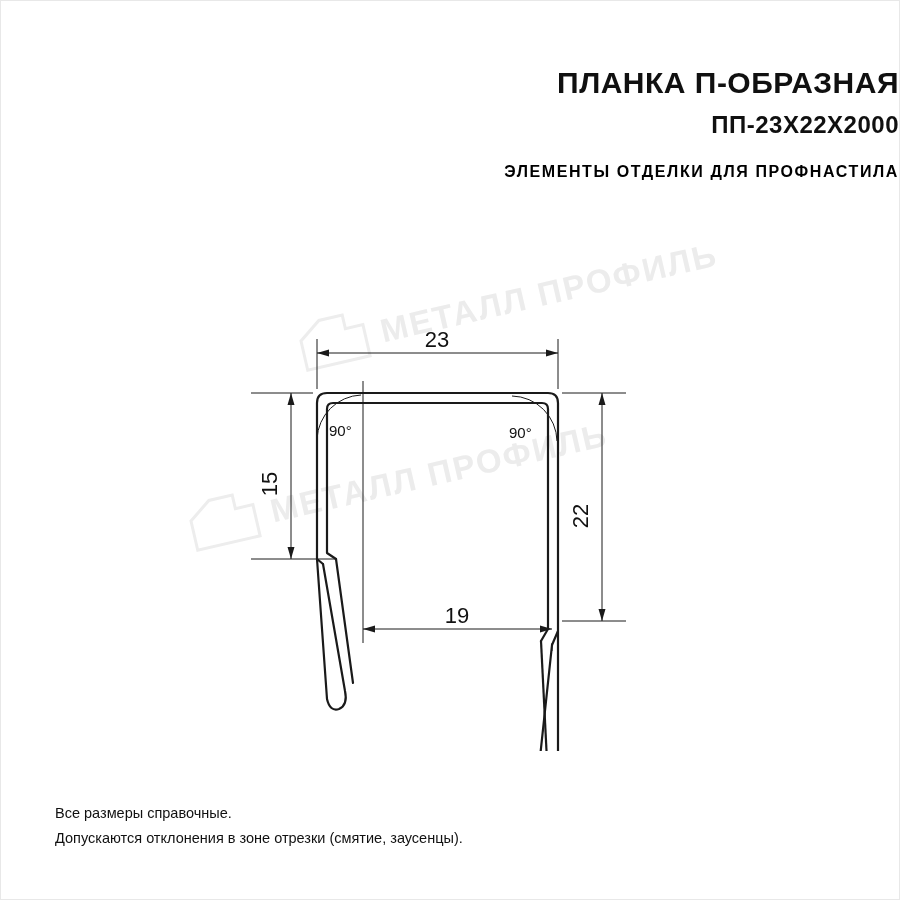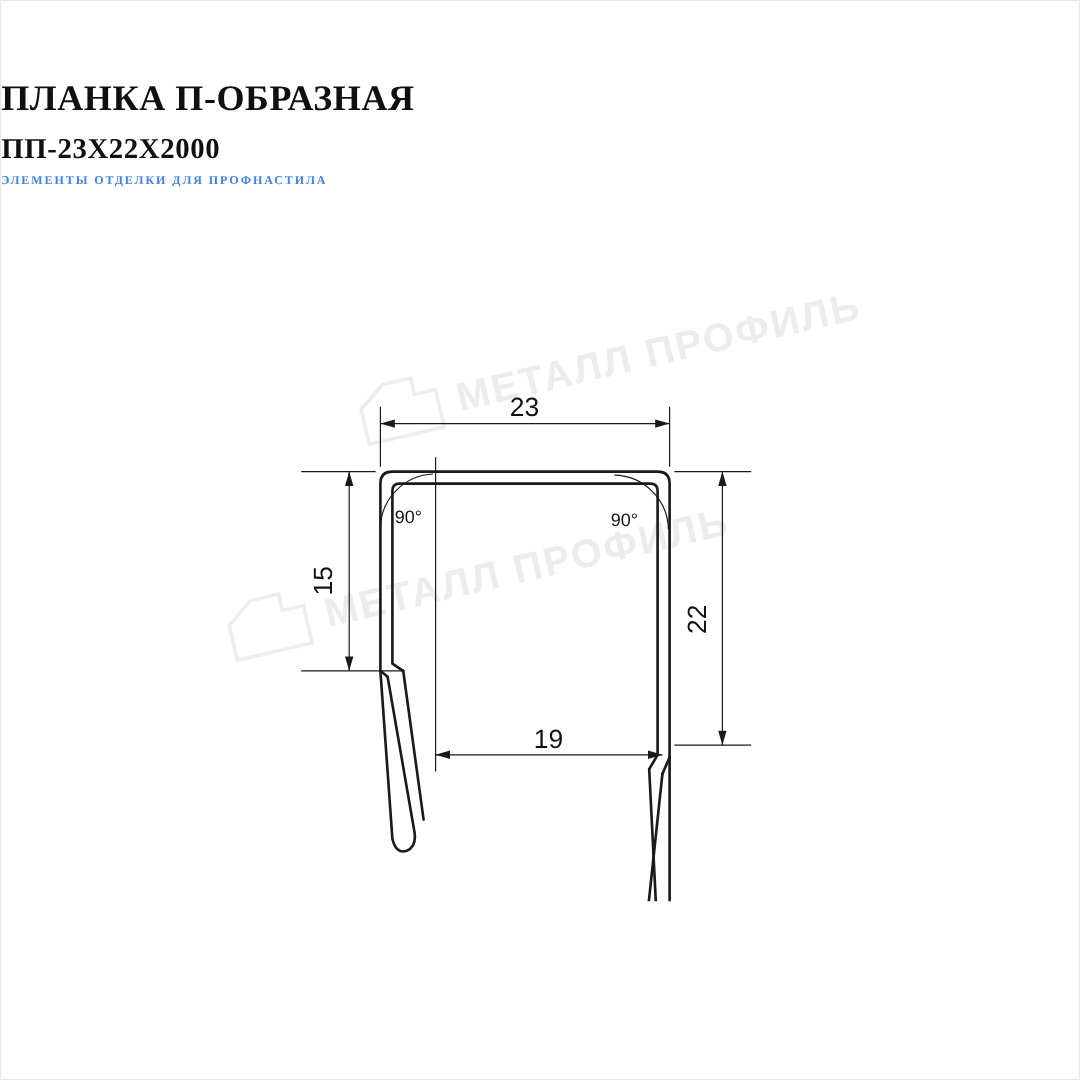--- a/index.html
+++ b/index.html
@@ -20,43 +20,43 @@
     inset: 0;
     border: 1px solid #e8e8e8;
     box-sizing: border-box;
   }
   
   .header {
     position: absolute;
     left: 0;
     right: 0;
     top: 62px;
-    text-align: left;
-    font-family: Liberation Serif, serif;
+    text-align: right;
   }
   .title-1 {
     font-size: 30px;
     font-weight: bold;
     letter-spacing: 0.5px;
     line-height: 40px;
     color: #101010;
   }
   .title-2 {
     font-size: 24px;
     font-weight: bold;
     letter-spacing: 0.5px;
     line-height: 40px;
     color: #101010;
     margin-top: 2px;
   }
   .subtitle {
-    font-size: 10px;
+    font-size: 16px;
     font-weight: bold;
     letter-spacing: 1.6px;
-    color: #3b82f6;
+    margin-top: 18px;
+    color: #000000;
   }
   
   .drawing {
     position: absolute;
     left: 0;
     top: 230px;
     width: 900px;
     height: 520px;
   }
   .drawing svg {
@@ -189,14 +189,18 @@
         <line x1="551" y1="420" x2="551" y2="412"></line>
         <line x1="362" y1="398" x2="551" y2="398"></line>
         <path d="M 362,398 L 374,394.5 L 374,401.5 Z" fill="#1a1a1a" stroke="none"></path>
         <path d="M 551,398 L 539,394.5 L 539,401.5 Z" fill="#1a1a1a" stroke="none"></path>
       </g>
       <text x="456" y="392" text-anchor="middle" font-family="'Liberation Sans', sans-serif" font-size="22" fill="#111111">19</text>
 
     </svg>
   </div>
 
+  <div class="footer">
+    <div>Все размеры справочные.</div>
+    <div>Допускаются отклонения в зоне отрезки (смятие, заусенцы).</div>
+  </div>
 
 </div>
 
 </body></html>

